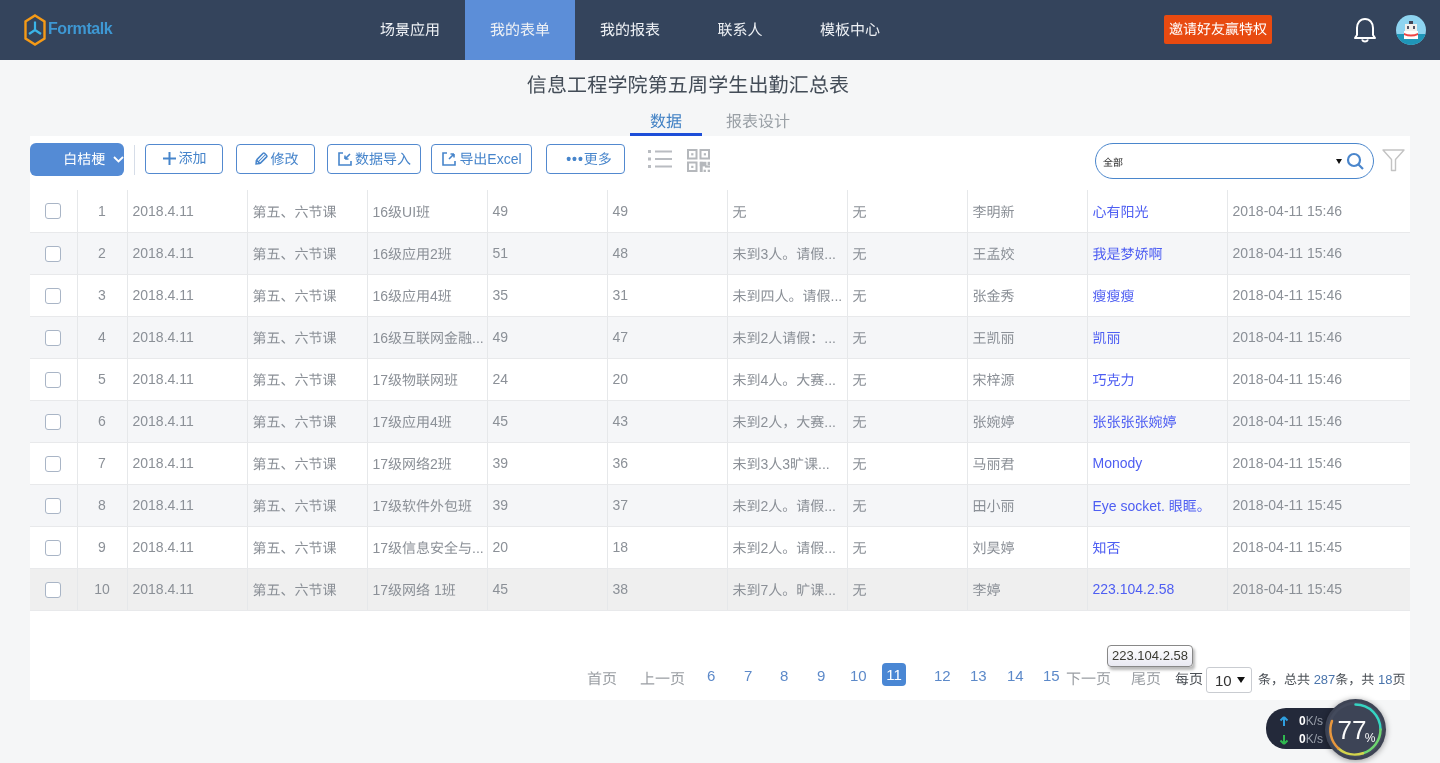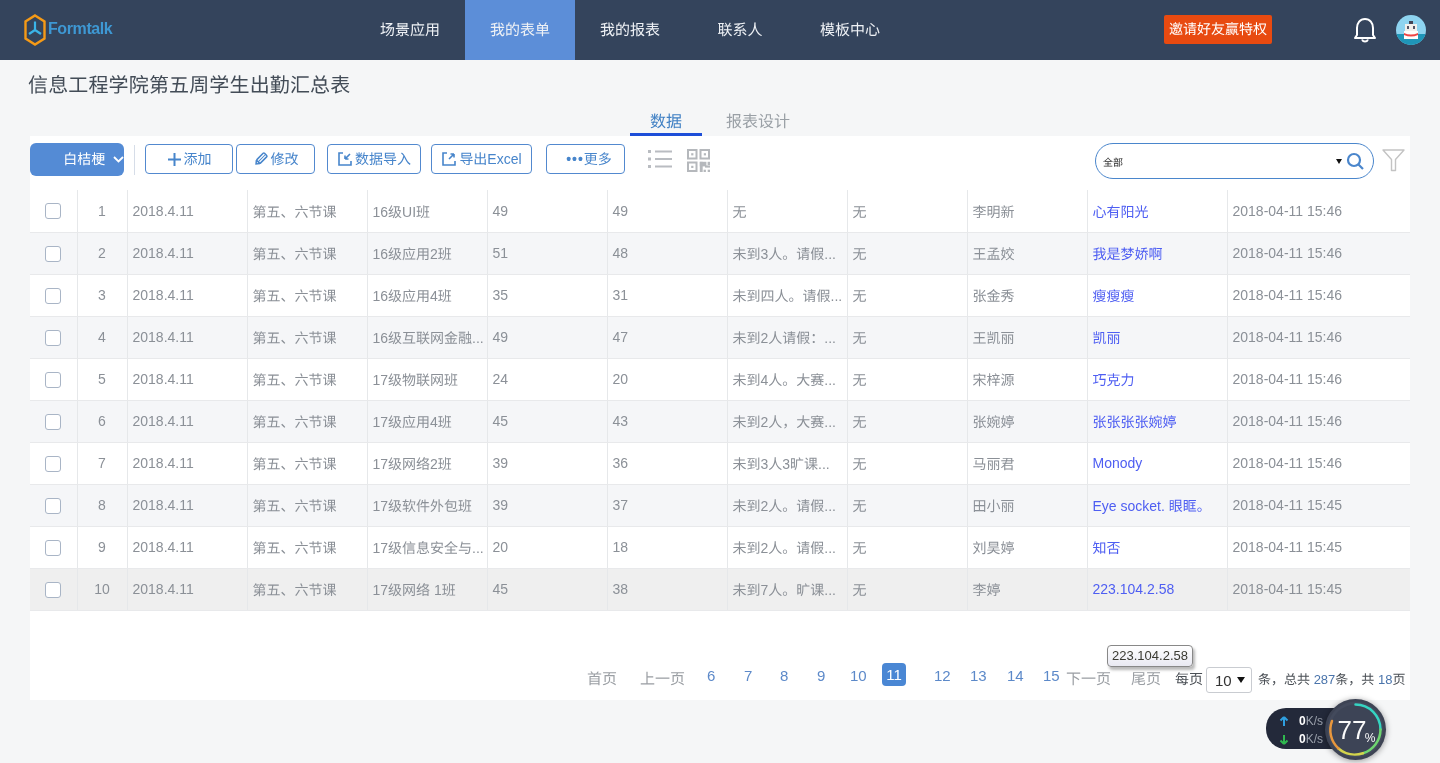--- a/index.html
+++ b/index.html
@@ -12,34 +12,34 @@
 .logo { position:absolute; left:24px; top:14px; }
 .logo-text { position:absolute; left:48px; top:20px; font-size:16px; font-weight:bold; color:#3e98d3; letter-spacing:-0.4px;text-align:center; }
 .nav { position:absolute; left:355px; top:0; height:60px; display:flex; }
 .nav-item { width:110px; height:60px; line-height:60px; text-align:center; color:#eef1f5; font-size:15px; }
 .nav-item.active { background:#5c8ed8; }
 .invite { position:absolute; left:1164px; top:15px; width:108px; height:29px; background:#e84a10; color:#fff; font-size:14px; text-align:center; line-height:29px; border-radius:2px; }
 .bell { position:absolute; left:1352px; top:16px; }
 .avatar { position:absolute; left:1396px; top:15px; width:30px; height:30px; border-radius:50%; overflow:hidden; }
 
 
-.pagetitle { position:absolute; left:0; top:69px; width:1376px; font-size:20px; letter-spacing:0.15px; color:#434c57;padding-left:28px; }
+.pagetitle { position:absolute; left:0; top:69px; width:1376px; text-align:center; font-size:20px; letter-spacing:0.15px; color:#434c57; }
 .tabs { position:absolute; left:630px; top:108px; display:flex; }
 .tab { height:28px; font-size:16px; text-align:center; }
 .tab1 { width:72px; color:#4080c4; border-bottom:3px solid #1d4ed8; }
 .tab2 { width:104px; margin-left:4px; color:#9aa0a6; }
 
 
 .panel { position:absolute; left:30px; top:136px; width:1380px; height:564px; background:#fff; }
 
 
 .btn-main { position:absolute; left:0px; top:7px; width:94px; height:33px; background:#548bd5; border-radius:6px; color:#fff; font-size:14px; line-height:33px; text-align:right; }
 .tb-divider { position:absolute; left:104px; top:9px; width:1px; height:30px; background:#d6dde8; }
 .btn { position:absolute; top:8px; height:30px; border:1px solid #5289cf; border-radius:4px; background:#fff; color:#4785cb; font-size:14px; line-height:28px; text-align:center; }
-.b-add { left:115px; width:88px; }
+.b-add { left:115px; width:78px;font-family:Liberation Serif, serif; }
 .b-edit { left:206px; width:79px; }
 .b-import { left:297px; width:94px; }
 .b-export { left:401px; width:101px; }
 .b-more { left:516px; width:79px;padding-left:7px; }
 .icon-list { position:absolute; left:618px; top:13px; }
 .icon-qr { position:absolute; left:657px; top:13px; }
 .searchbox { position:absolute; left:1065px; top:7px; width:279px; height:36px; border:1px solid #4a86cc; border-radius:18px; background:#fff; }
 .searchbox .stext { position:absolute; left:7px; top:10px; font-size:10px; color:#2b2b2b; }
 .searchbox .caret { position:absolute; left:240px; top:15px; width:0; height:0; border-left:3.5px solid transparent; border-right:3.5px solid transparent; border-top:5px solid #111; }
 .icon-funnel { position:absolute; left:1352px; top:13px; }

